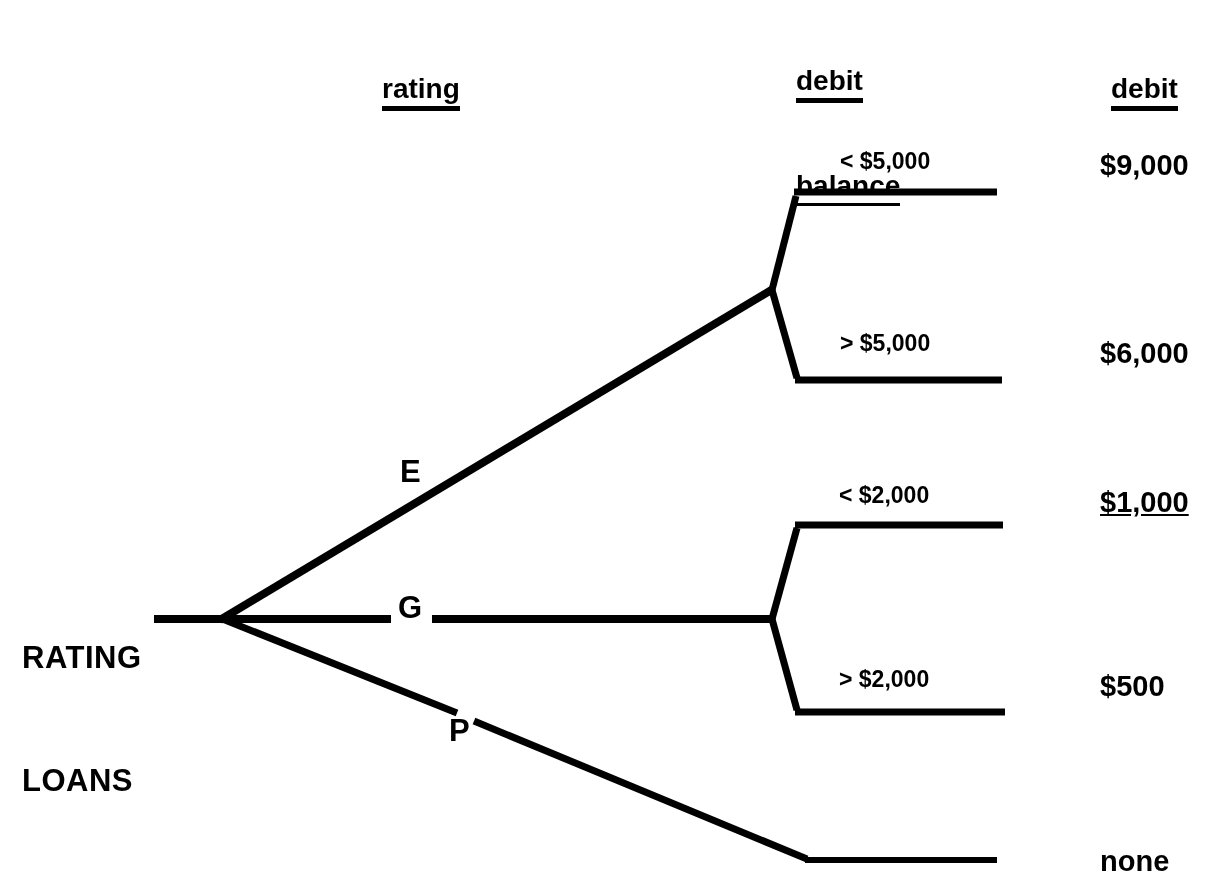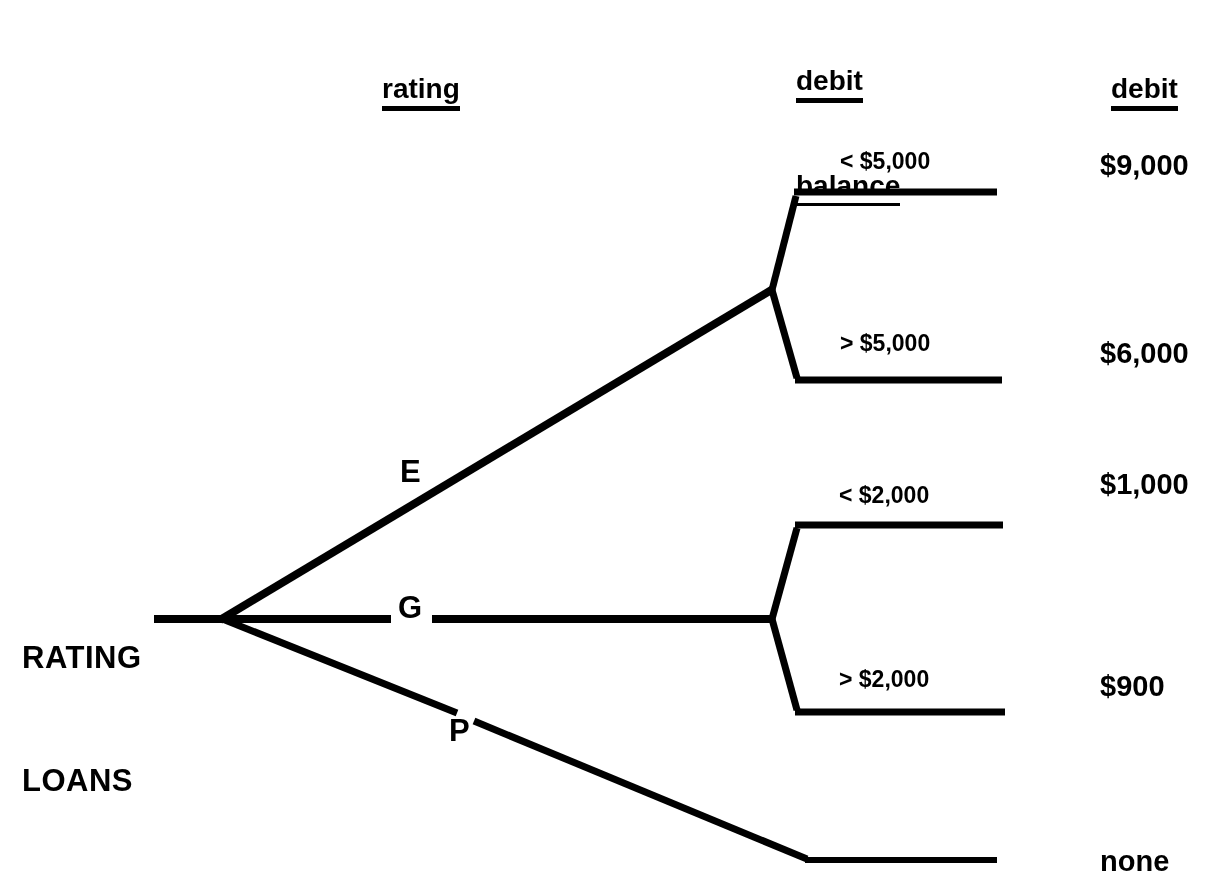--- a/index.html
+++ b/index.html
@@ -38,21 +38,21 @@
   #label-e { left: 392px; top: 455px; }
   #label-g { left: 390px; top: 591px; }
   #label-p { left: 441px; top: 714px; }
   #cond-e1 { left: 832px; top: 149px; }
   #cond-e2 { left: 832px; top: 331px; }
   #cond-g1 { left: 831px; top: 483px; }
   #cond-g2 { left: 831px; top: 667px; text-align: center; }
   .lend-col { left: 1092px; }
   #lend-e1 { top: 149px; }
   #lend-e2 { top: 337px; }
-  #lend-g1 { top: 468px; }
+  #lend-g1 { top: 486px; text-decoration: underline; }
   #lend-g2 { top: 670px; }
   #lend-p  { top: 845px; }
 </style>
 </head>
 <body>
 
 <div id="diagram">
 
   <svg id="tree-svg" viewBox="0 0 1222 886" xmlns="http://www.w3.org/2000/svg">
     <g fill="none" stroke="#000000">
@@ -99,16 +99,16 @@
   <div class="txt branch-letter" id="label-p">P</div>
 
   <div class="txt condition" id="cond-e1">&lt; $5,000</div>
   <div class="txt condition" id="cond-e2">&gt; $5,000</div>
   <div class="txt condition" id="cond-g1">&lt; $2,000</div>
   <div class="txt condition" id="cond-g2">&gt; $2,000</div>
 
   <div class="txt lend-val lend-col" id="lend-e1">$9,000</div>
   <div class="txt lend-val lend-col" id="lend-e2">$6,000</div>
   <div class="txt lend-val lend-col" id="lend-g1">$1,000</div>
-  <div class="txt lend-val lend-col" id="lend-g2">$900</div>
+  <div class="txt lend-val lend-col" id="lend-g2">$500</div>
   <div class="txt lend-val lend-col" id="lend-p">none</div>
 
 </div>
 
 </body></html>

